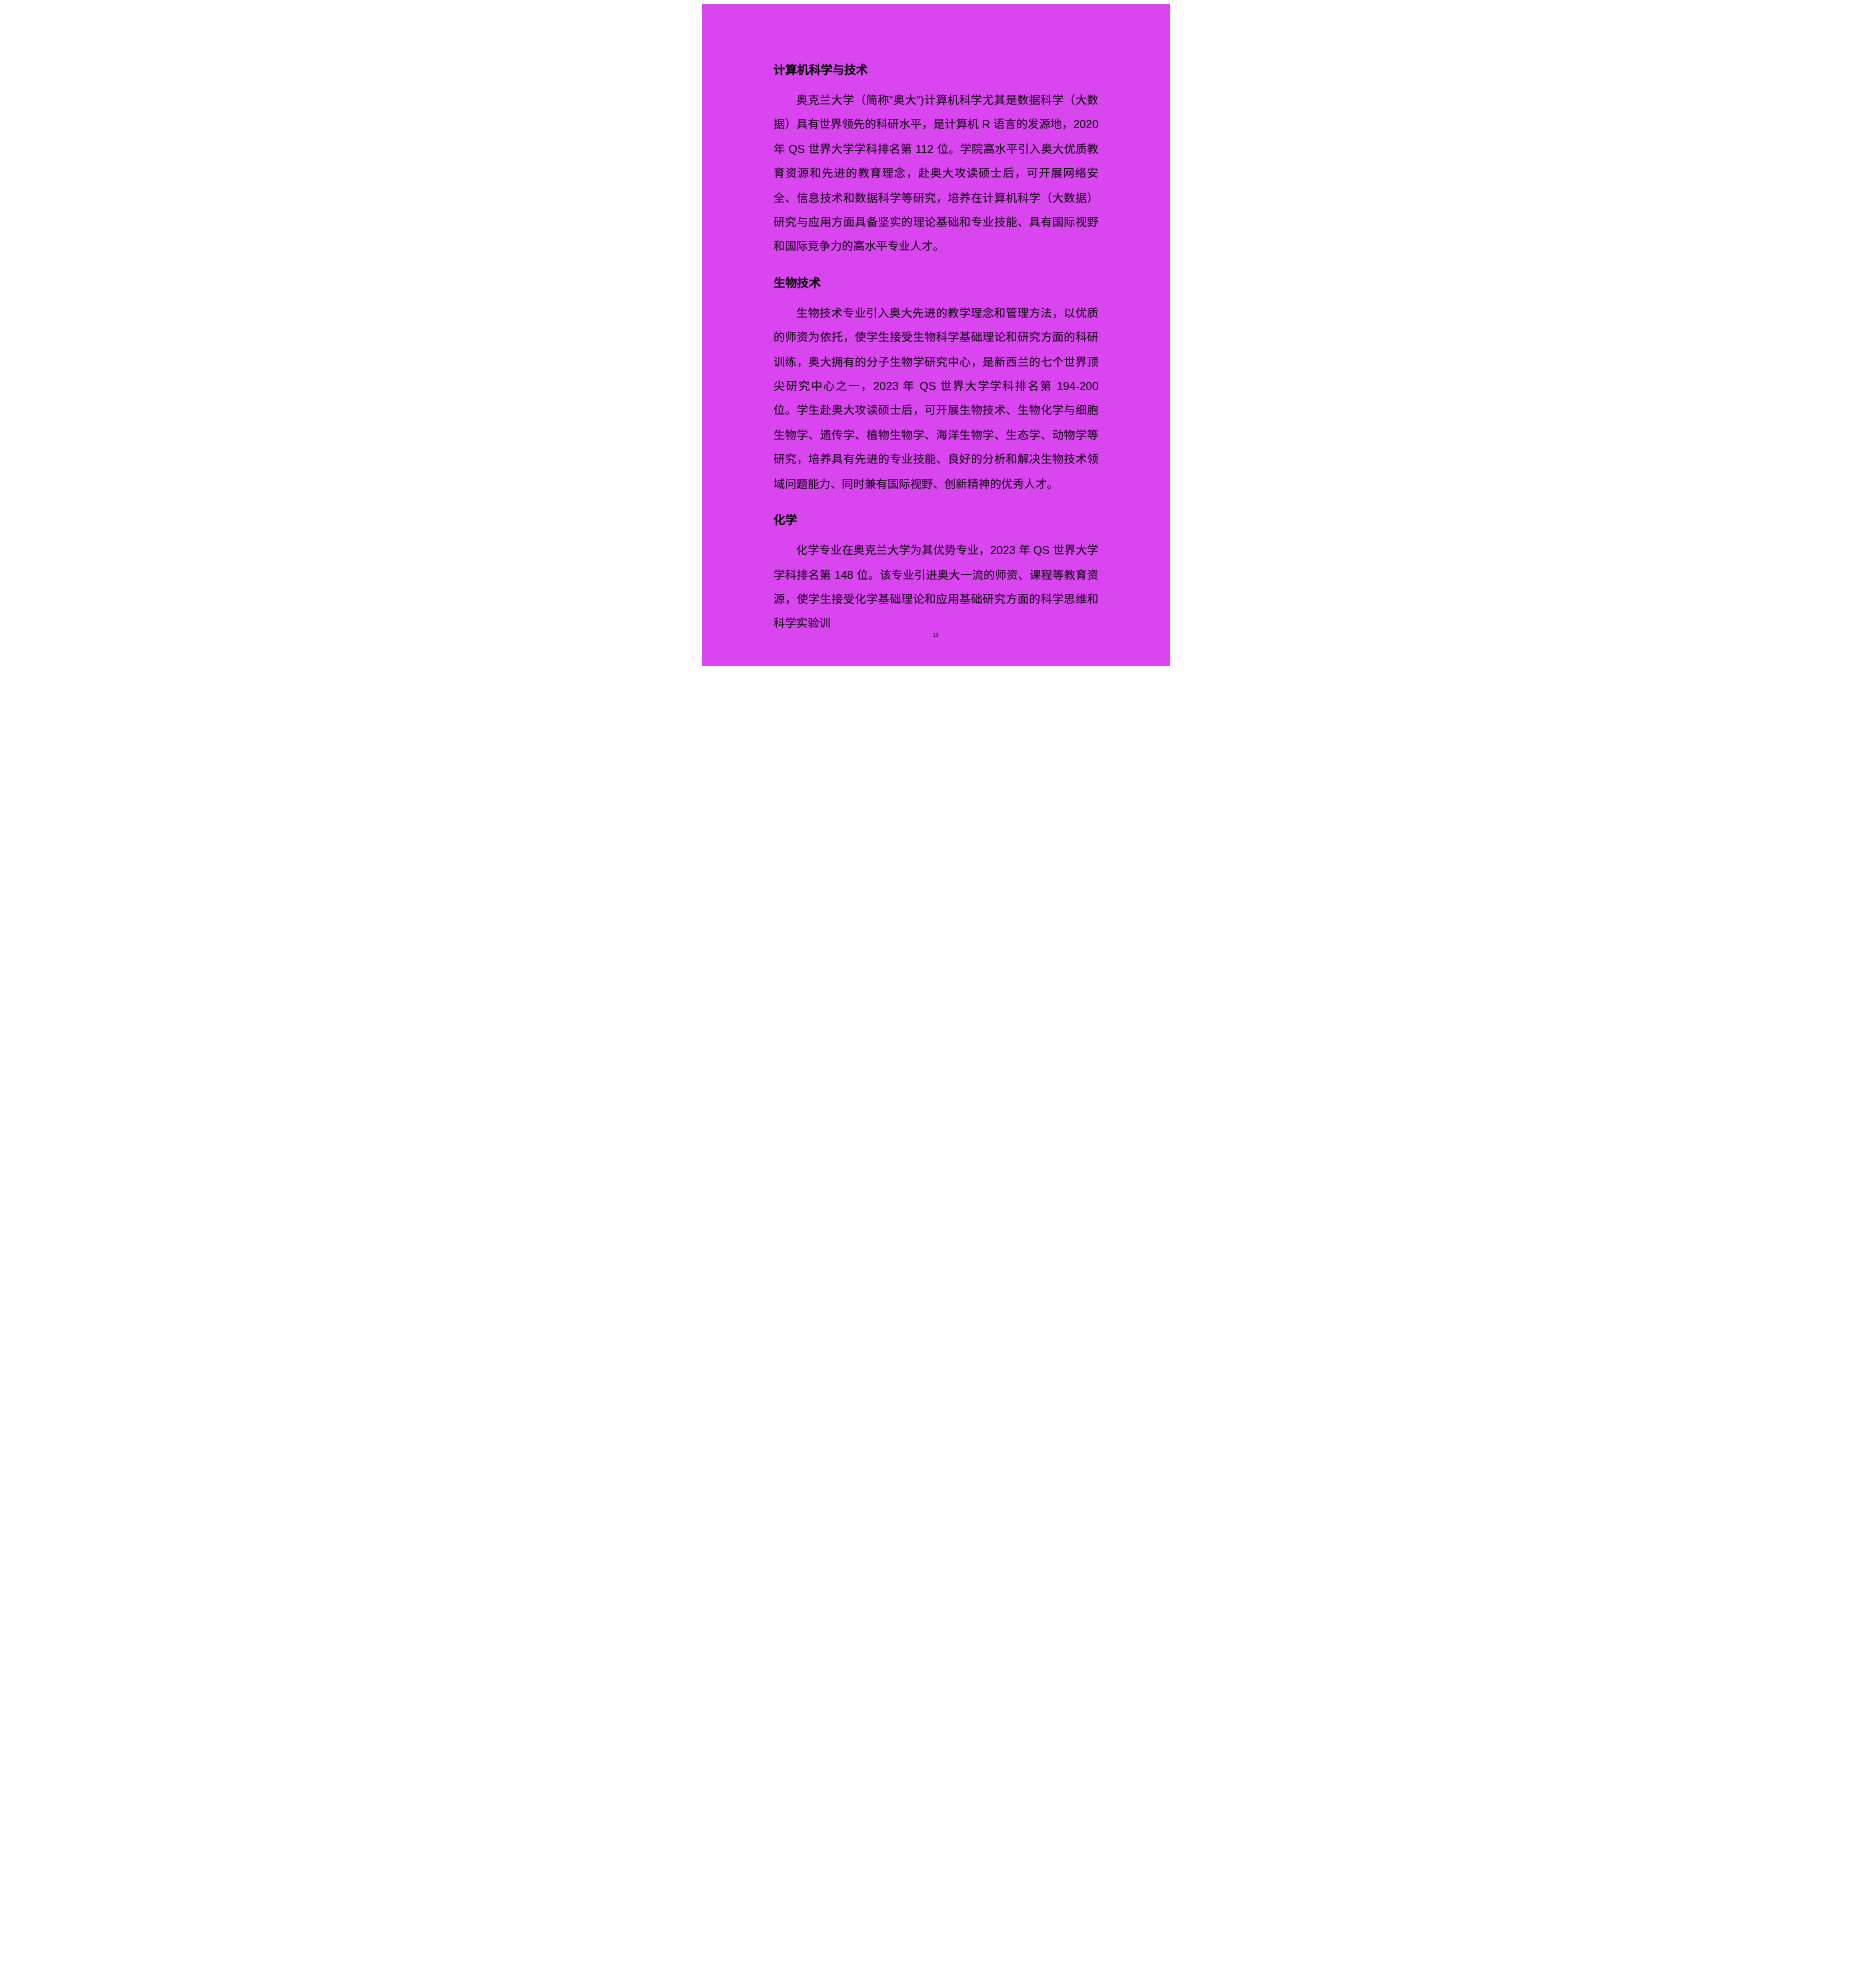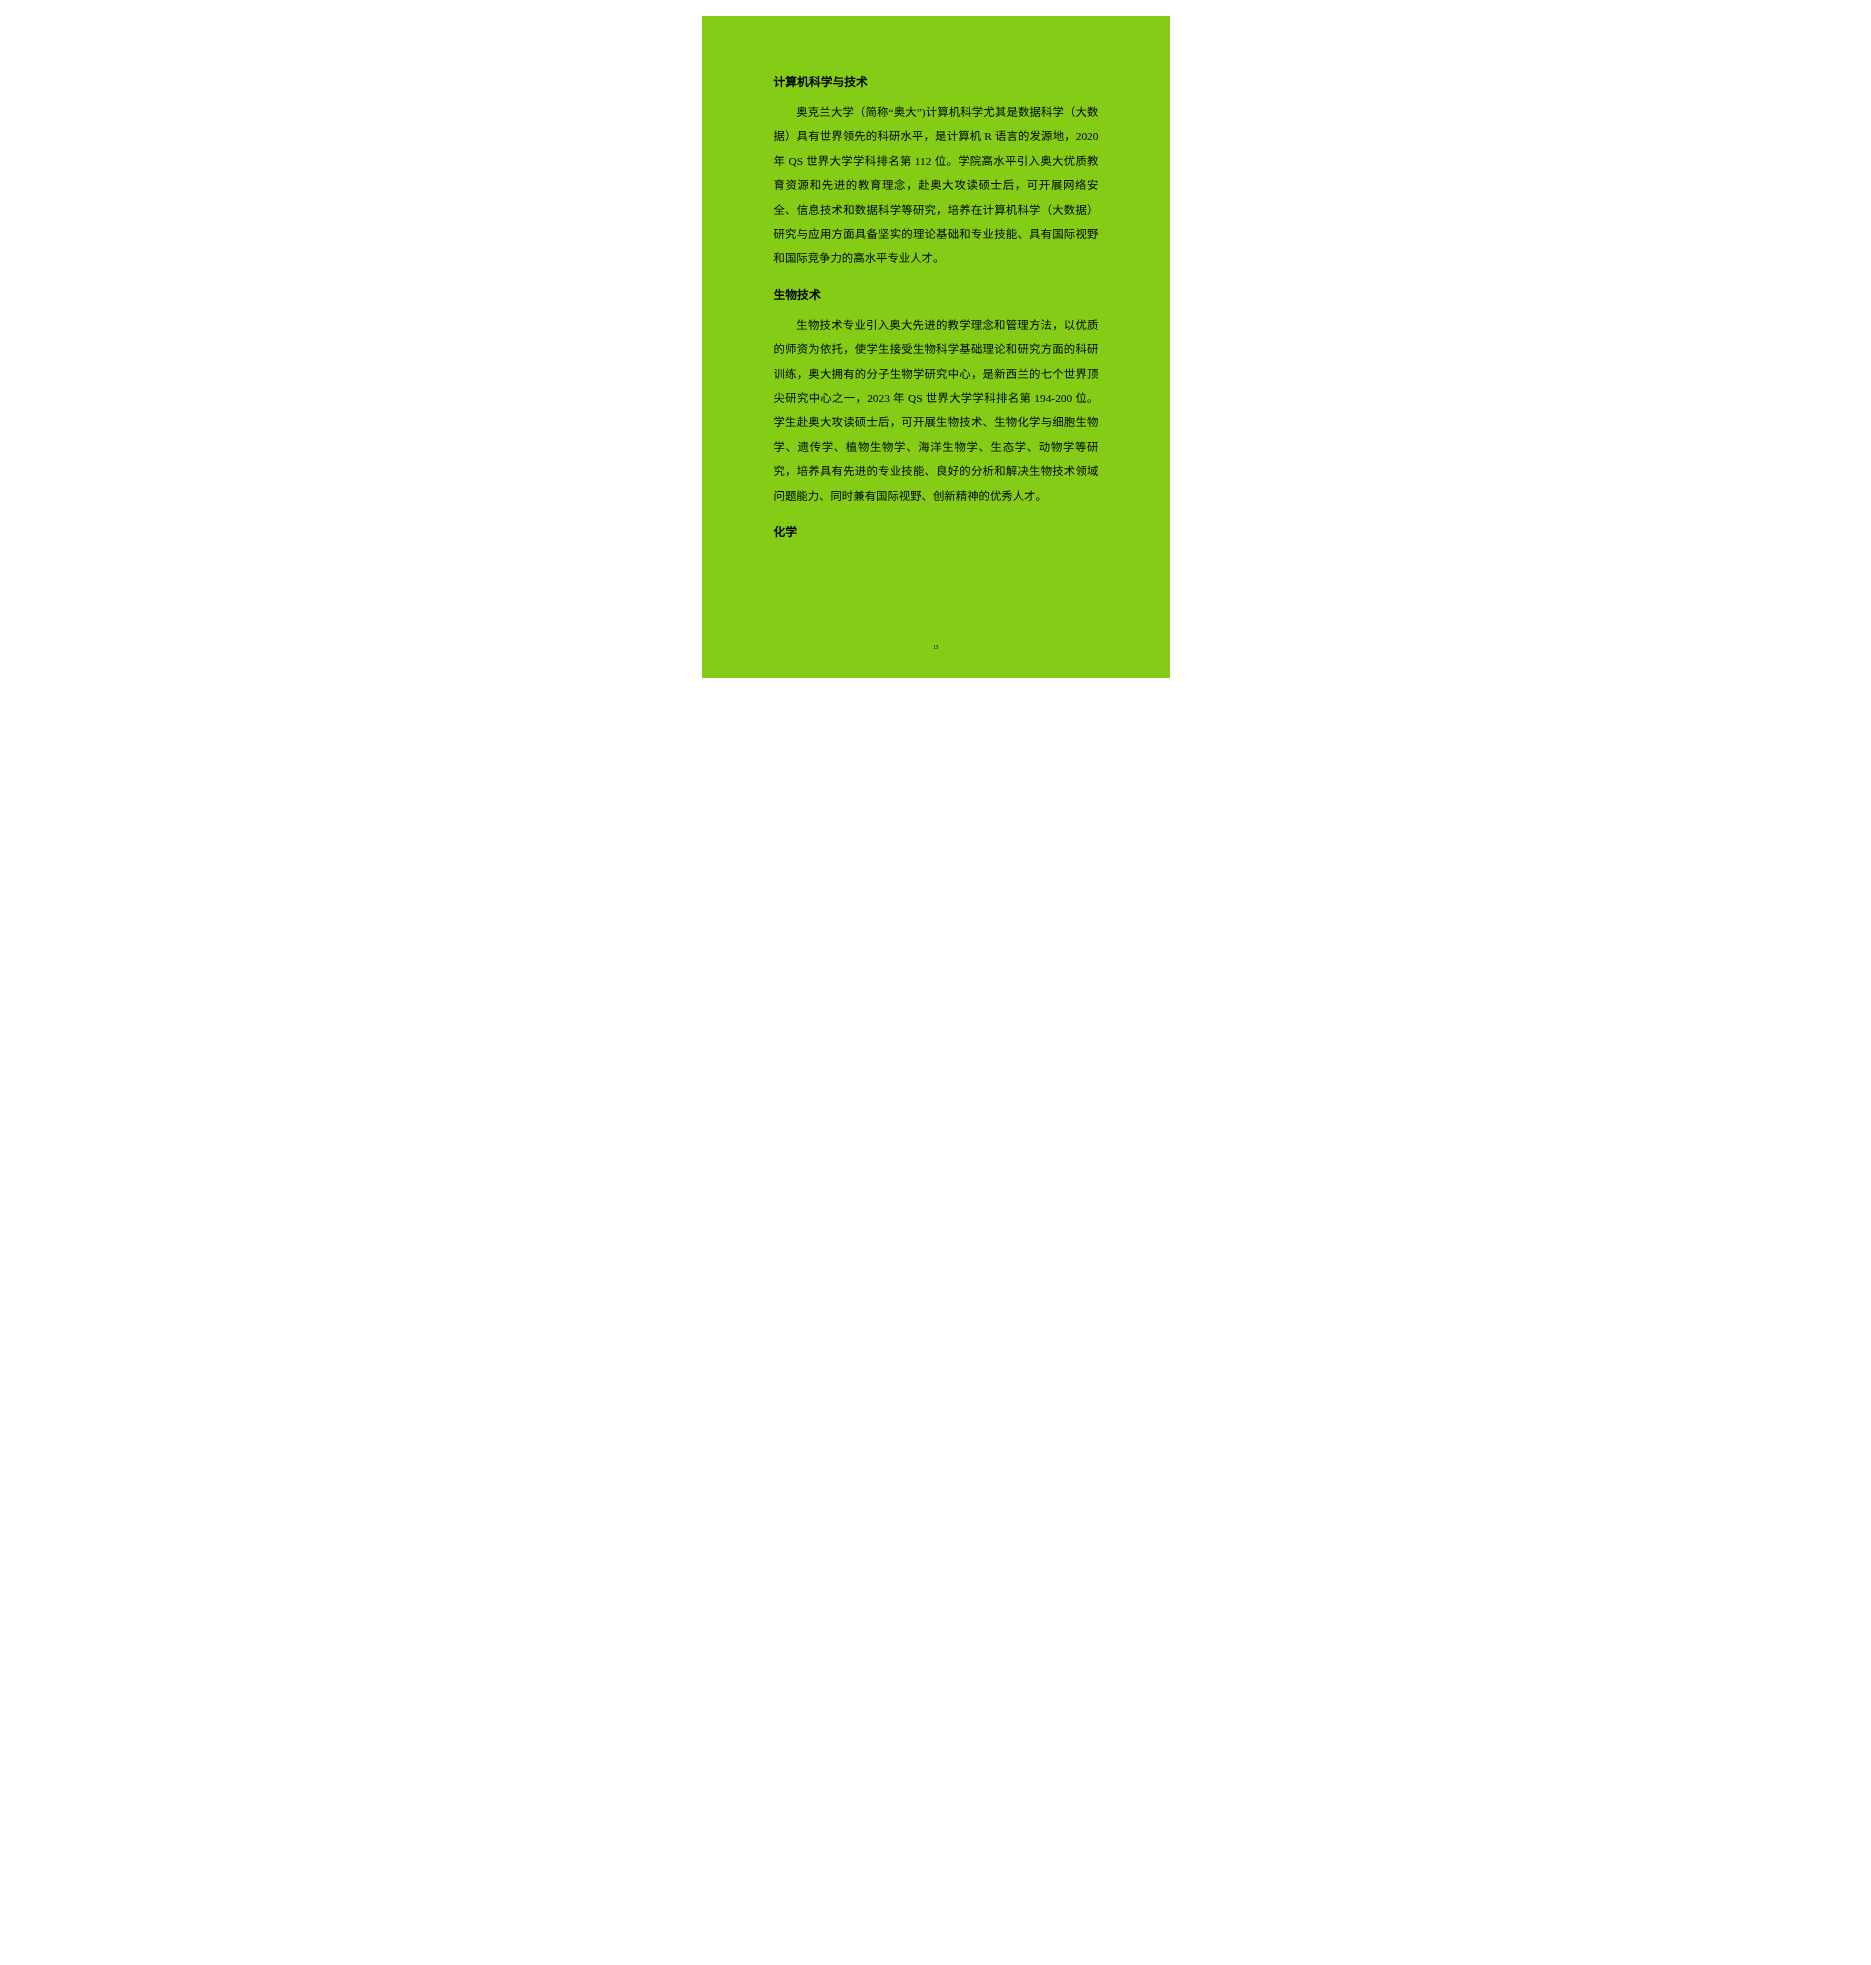--- a/index.html
+++ b/index.html
@@ -4,25 +4,25 @@
 <style>
   html, body {
     margin: 0;
     padding: 0;
     background: #ffffff;
   }
   .page {
     position: relative;
     width: 468px;
     height: 662px;
-    margin: 16px auto;
-    background: #84cc16;
+    margin: 4px auto;
+    background: #d946ef;
     box-sizing: border-box;
     padding: 54px 71px 0 72px;
-    font-family: Liberation Serif, serif;
+    font-family: Liberation Sans, sans-serif;
     color: #000000;
     overflow: hidden;
   }
   .section h2 {
     font-size: 11.8px;
     font-weight: bold;
     line-height: 24.4px;
     margin: 12.2px 0 5.5px 0;
   }
   .section:first-of-type h2 {
@@ -59,18 +59,19 @@
     <p>奥克兰大学（简称“奥大”)计算机科学尤其是数据科学（大数据）具有世界领先的科研水平，是计算机 R 语言的发源地，2020 年 QS 世界大学学科排名第 112 位。学院高水平引入奥大优质教育资源和先进的教育理念，赴奥大攻读硕士后，可开展网络安全、信息技术和数据科学等研究，培养在计算机科学（大数据）研究与应用方面具备坚实的理论基础和专业技能、具有国际视野和国际竞争力的高水平专业人才。</p>
   </div>
 
   <div class="section">
     <h2>生物技术</h2>
     <p>生物技术专业引入奥大先进的教学理念和管理方法，以优质的师资为依托，使学生接受生物科学基础理论和研究方面的科研训练，奥大拥有的分子生物学研究中心，是新西兰的七个世界顶尖研究中心之一，2023 年 QS 世界大学学科排名第 194-200 位。学生赴奥大攻读硕士后，可开展生物技术、生物化学与细胞生物学、遗传学、植物生物学、海洋生物学、生态学、动物学等研究，培养具有先进的专业技能、良好的分析和解决生物技术领域问题能力、同时兼有国际视野、创新精神的优秀人才。</p>
   </div>
 
   <div class="section">
     <h2>化学</h2>
+    <p>化学专业在奥克兰大学为其优势专业，2023 年 QS 世界大学学科排名第 148 位。该专业引进奥大一流的师资、课程等教育资源，使学生接受化学基础理论和应用基础研究方面的科学思维和科学实验训</p>
   </div>
 
   <div class="page-number">13</div>
 
 </div>
 
 
 </body></html>

